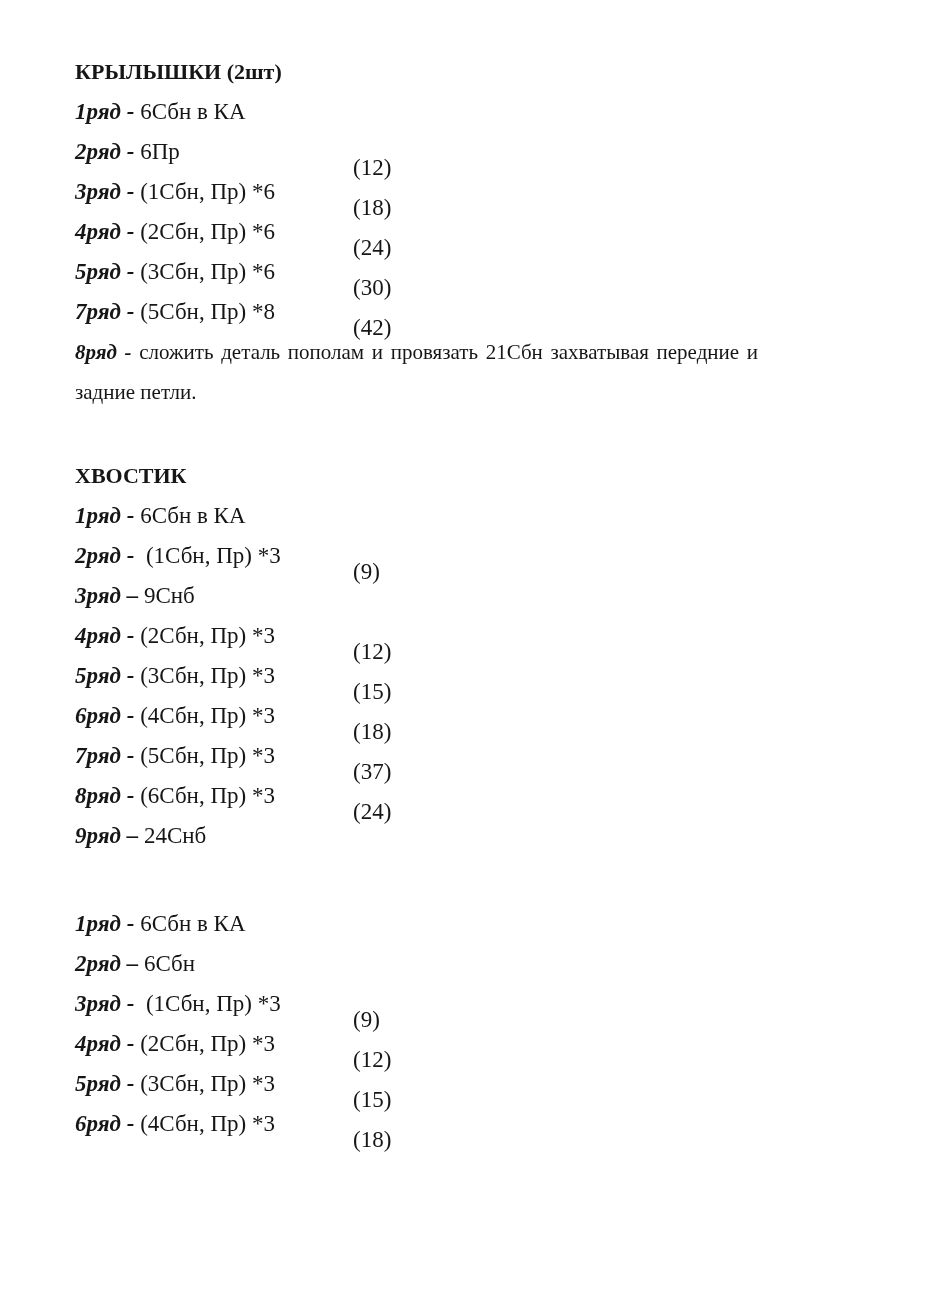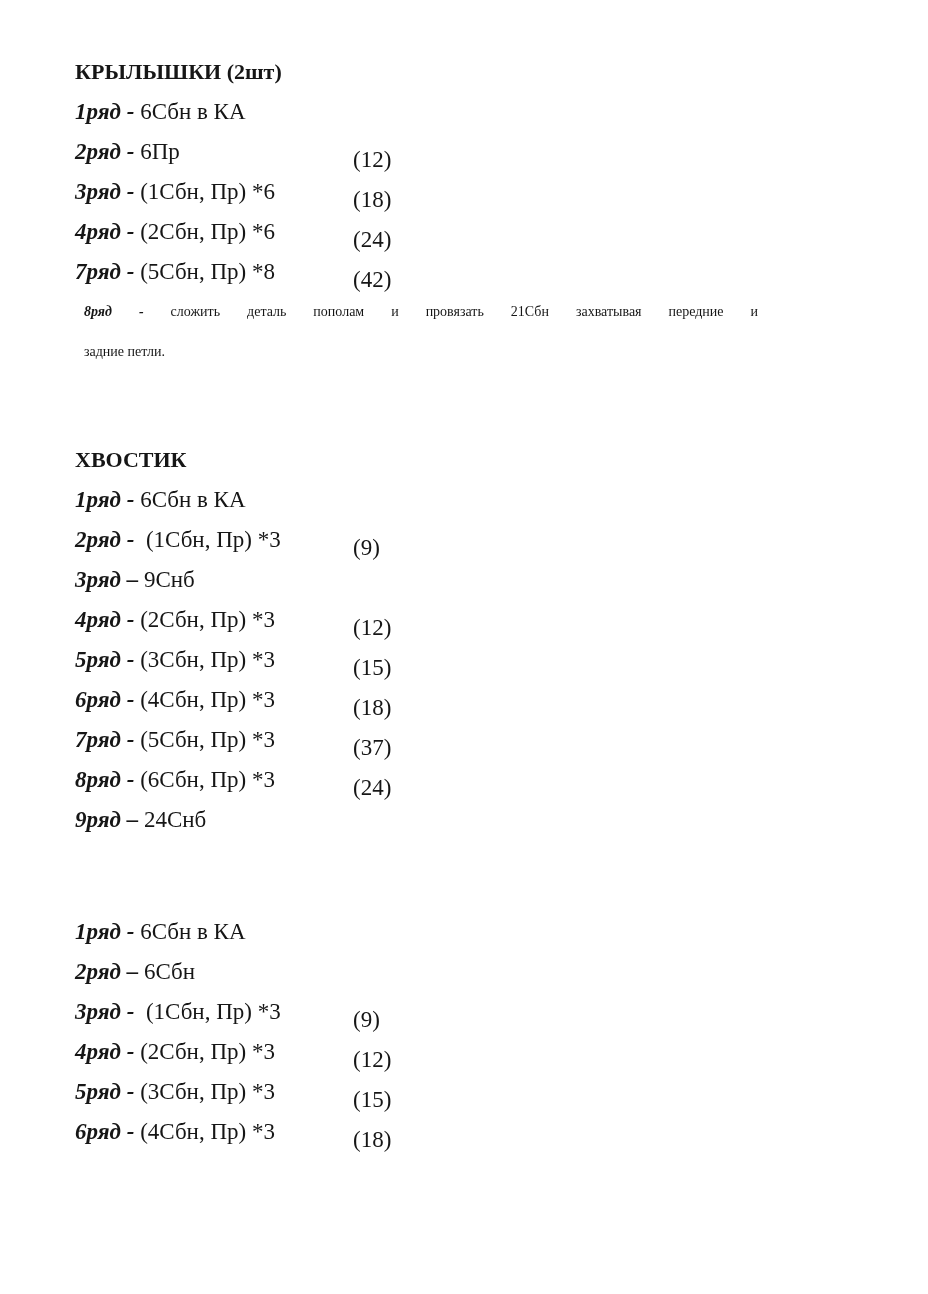--- a/index.html
+++ b/index.html
@@ -13,21 +13,21 @@
     overflow: hidden;
     font-family: "Liberation Serif", "DejaVu Serif", serif;
     color: #161616;
   }
   .page {
     box-sizing: border-box;
     width: 816px;
     padding: 56px 58px 0 75px;
   }
   .section + .section {
-    margin-top: 72px;
+    margin-top: 48px;
   }
   .title {
     font-size: 22px;
     font-weight: 700;
     line-height: 32px;
     margin: 0 0 4px 0;
   }
   .row {
     position: relative;
     font-size: 23px;
@@ -36,26 +36,25 @@
   .lbl {
     font-style: italic;
     font-weight: 700;
   }
   .txt {
     white-space: pre-wrap;
   }
   .cnt {
     position: absolute;
     left: 278px;
-    top: 8px;
+    top: 16px;
   }
   .para {
-    font-size: 14px;
+    font-size: 21px;
     line-height: 40px;
-    margin-left: 9px;
   }
   .pline-just {
     text-align: justify;
     text-align-last: justify;
   }
 </style>
 </head>
 <body>
 
 <div class="page" id="doc">
@@ -63,20 +62,21 @@
     <h2 class="title">КРЫЛЫШКИ (2шт)</h2>
     <div class="rows">
   <div class="row"><span class="lbl">1ряд -</span> <span class="txt">6Сбн в КА</span></div>
 
   <div class="row"><span class="lbl">2ряд -</span> <span class="txt">6Пр</span><span class="cnt">(12)</span></div>
 
   <div class="row"><span class="lbl">3ряд -</span> <span class="txt">(1Сбн, Пр) *6</span><span class="cnt">(18)</span></div>
 
   <div class="row"><span class="lbl">4ряд -</span> <span class="txt">(2Сбн, Пр) *6</span><span class="cnt">(24)</span></div>
 
+  <div class="row"><span class="lbl">5ряд -</span> <span class="txt">(3Сбн, Пр) *6</span><span class="cnt">(30)</span></div>
 
 
   <div class="row"><span class="lbl">7ряд -</span> <span class="txt">(5Сбн, Пр) *8</span><span class="cnt">(42)</span></div>
 
   <div class="para">
     <div class="pline pline-just"><span class="lbl">8ряд -</span> <span class="txt">сложить деталь пополам и провязать 21Сбн захватывая передние и</span></div>
     <div class="pline">задние петли.</div>
   </div>
 </div>
   </section>

